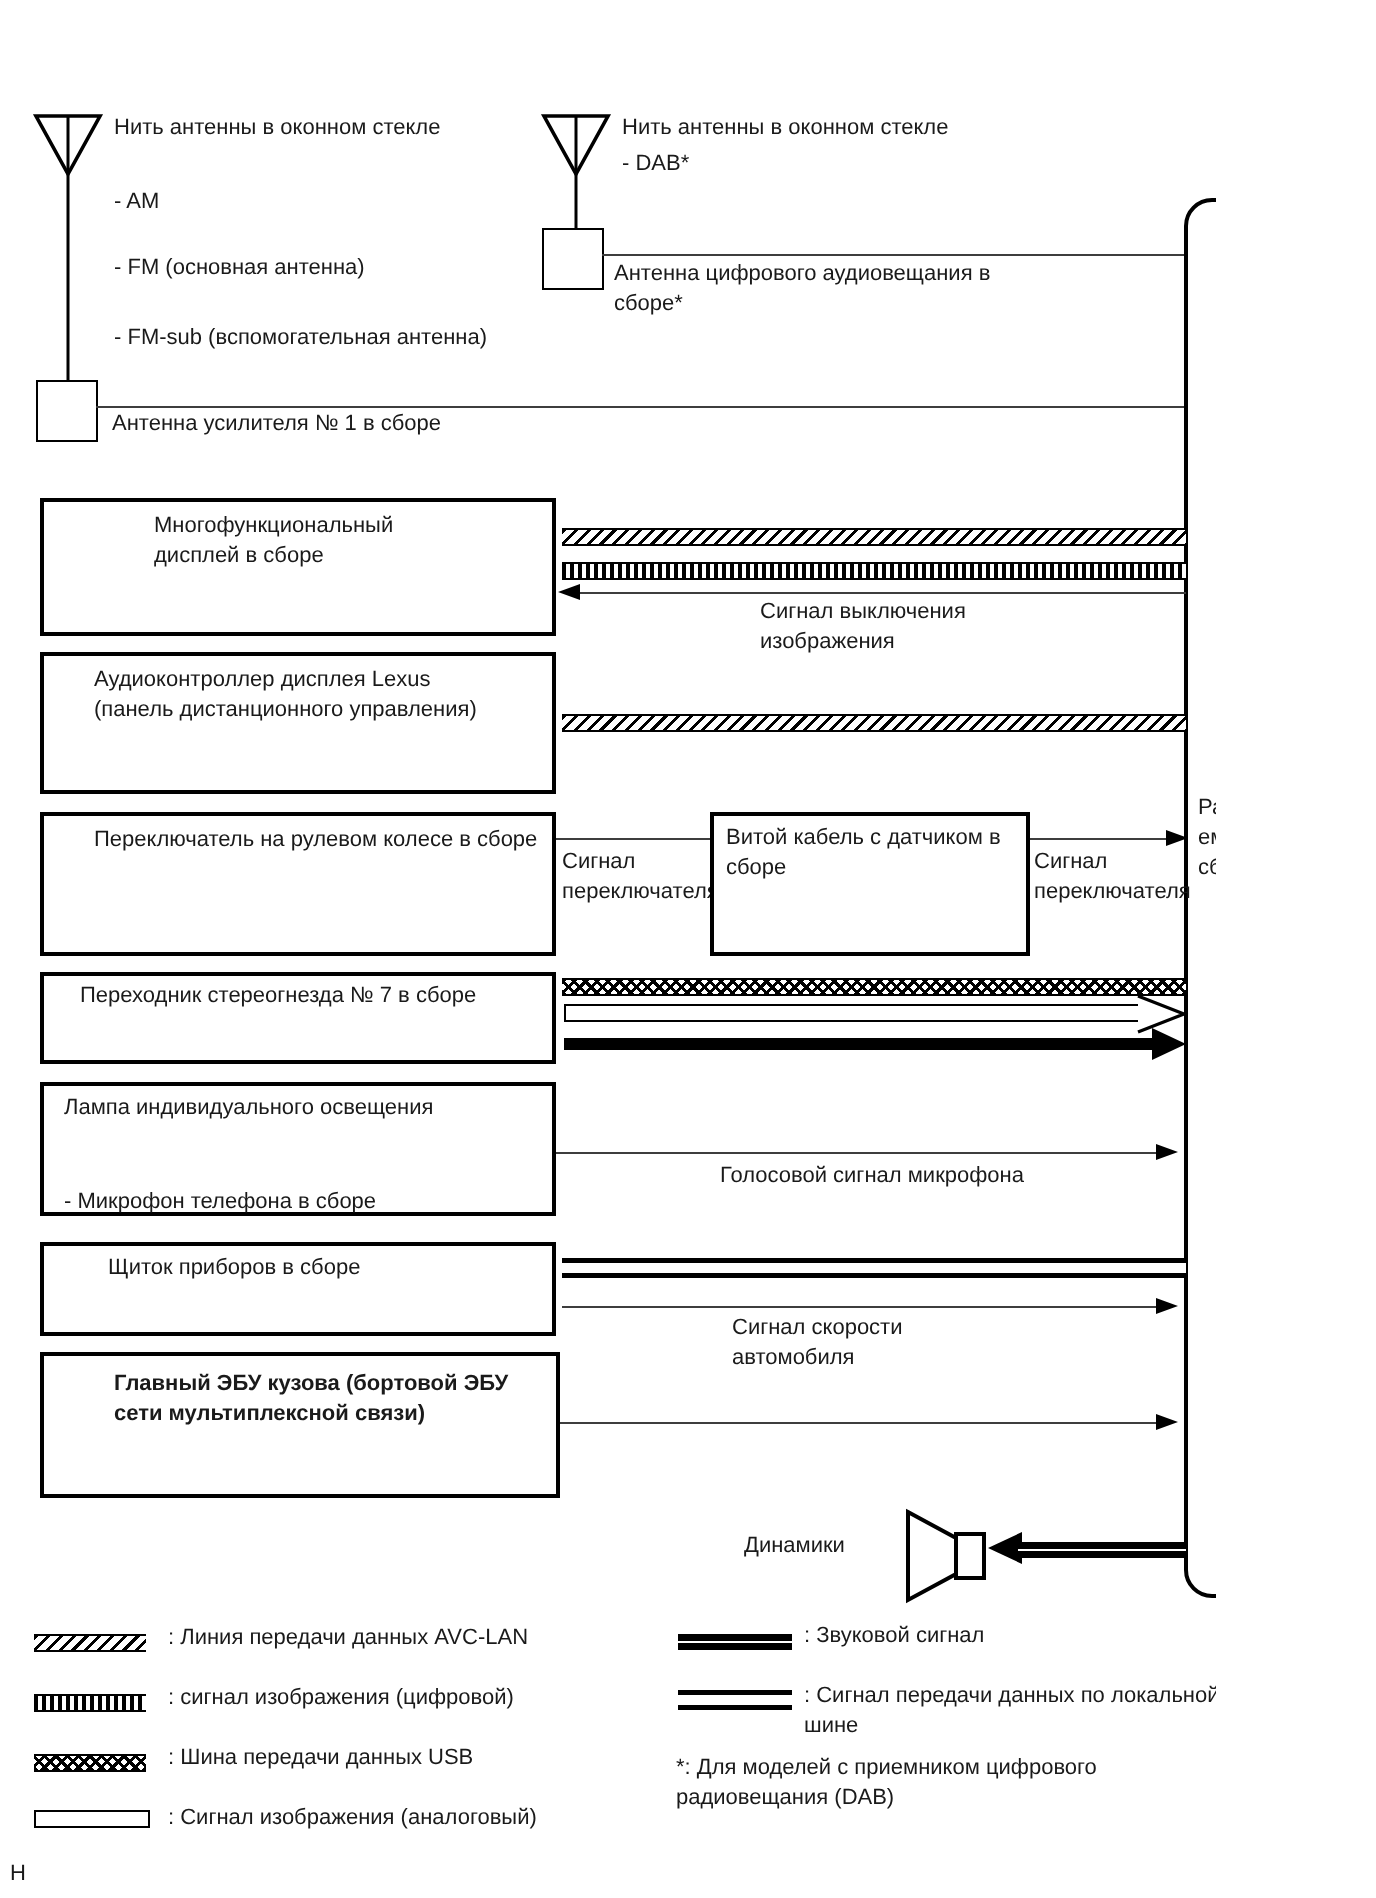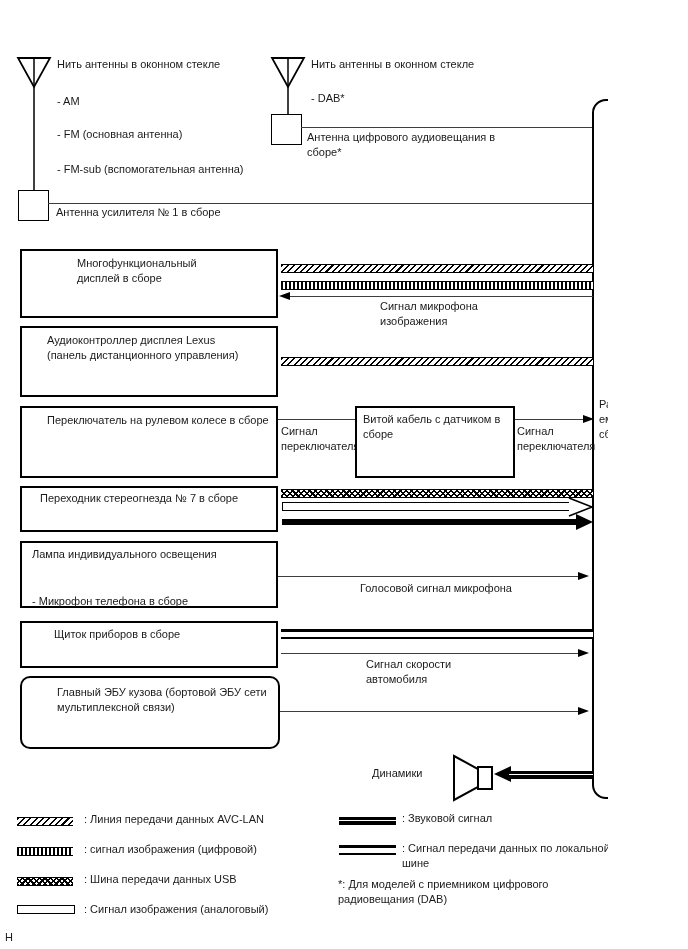--- a/index.html
+++ b/index.html
@@ -6,21 +6,21 @@
   .stage{
     position:relative;width:608px;height:949px;background:#fff;overflow:hidden;
     font-family:"Liberation Sans",sans-serif;color:#1a1a1a;
   }
   .txt{position:absolute;font-size:11px;line-height:15px;white-space:nowrap;}
   .wrap{white-space:normal;}
   .cbox{position:absolute;border:2px solid #000;background:#fff;box-sizing:border-box;
         font-size:11px;line-height:15px;color:#1a1a1a;}
   .cbox .inner{position:absolute;}
   .sbox{position:absolute;border:1.5px solid #000;background:#fff;box-sizing:border-box;}
-  .round{border-radius:10px;}
+  .round{border-radius:0;font-weight:bold;}
   .tl{position:absolute;height:0;border-top:1.5px solid #3d3d3d;}
   .ha-r{position:absolute;width:0;height:0;border-top:4.5px solid transparent;
         border-bottom:4.5px solid transparent;border-left:11px solid #000;}
   .ha-l{position:absolute;width:0;height:0;border-top:4.5px solid transparent;
         border-bottom:4.5px solid transparent;border-right:11px solid #000;}
   .ha-r-big{position:absolute;width:0;height:0;border-top:8px solid transparent;
         border-bottom:8px solid transparent;border-left:17px solid #000;}
   .ha-l-big{position:absolute;width:0;height:0;border-top:8.5px solid transparent;
         border-bottom:8.5px solid transparent;border-right:17px solid #000;}
   .band{position:absolute;box-sizing:border-box;}
@@ -52,40 +52,40 @@
   <div class="txt" style="left:57px;top:162px">- FM-sub (вспомогательная антенна)</div>
   <div class="sbox" style="left:18px;top:190px;width:31px;height:31px"></div>
   <div class="tl" style="left:48px;top:203px;width:545px"></div>
   <div class="txt" style="left:56px;top:205px">Антенна усилителя № 1 в сборе</div>
 
   <svg style="left:270px;top:56px" width="36" height="62" viewBox="0 0 36 62">
     <polygon points="2,2 34,2 18,31" fill="#fff" stroke="#000" stroke-width="1.8"></polygon>
     <line x1="18" y1="2" x2="18" y2="60" stroke="#000" stroke-width="1.5"></line>
   </svg>
   <div class="txt" style="left:311px;top:57px">Нить антенны в оконном стекле</div>
-  <div class="txt" style="left:311px;top:91px">- DAB*</div>
+  <div class="txt" style="left:311px;top:75px">- DAB*</div>
   <div class="sbox" style="left:271px;top:114px;width:31px;height:31px"></div>
   <div class="tl" style="left:301px;top:127px;width:292px"></div>
   <div class="txt wrap" style="left:307px;top:130px;width:205px">Антенна цифрового аудиовещания в сборе*</div>
 
   <div class="cbox" style="left:592px;top:99px;width:77px;height:700px;border-radius:14px"></div>
   <div class="txt" style="left:599px;top:397px">
     <div>Радиопри-</div>
     <div>емник в</div>
     <div>сборе</div>
   </div>
 
   <div class="cbox" style="left:20px;top:249px;width:258px;height:69px">
     <div class="inner wrap" style="left:55px;top:5px;width:155px">Многофункциональный дисплей в сборе</div>
   </div>
   <div class="band band-avc" style="left:281px;top:264px;width:312px"></div>
   <div class="band band-dig" style="left:281px;top:281px;width:312px"></div>
   <div class="tl" style="left:288px;top:296px;width:305px"></div>
   <div class="ha-l" style="left:279px;top:292px"></div>
-  <div class="txt wrap" style="left:380px;top:299px;width:140px">Сигнал микрофона изображения</div>
+  <div class="txt wrap" style="left:380px;top:299px;width:140px">Сигнал выключения изображения</div>
 
   <div class="cbox" style="left:20px;top:326px;width:258px;height:71px">
     <div class="inner wrap" style="left:25px;top:5px;width:200px">Аудиоконтроллер дисплея Lexus (панель дистанционного управления)</div>
   </div>
   <div class="band band-avc" style="left:281px;top:357px;width:312px"></div>
 
   <div class="cbox" style="left:20px;top:406px;width:258px;height:72px">
     <div class="inner wrap" style="left:25px;top:5px;width:230px">Переключатель на рулевом колесе в сборе</div>
   </div>
   <div class="tl" style="left:278px;top:419px;width:77px"></div>

